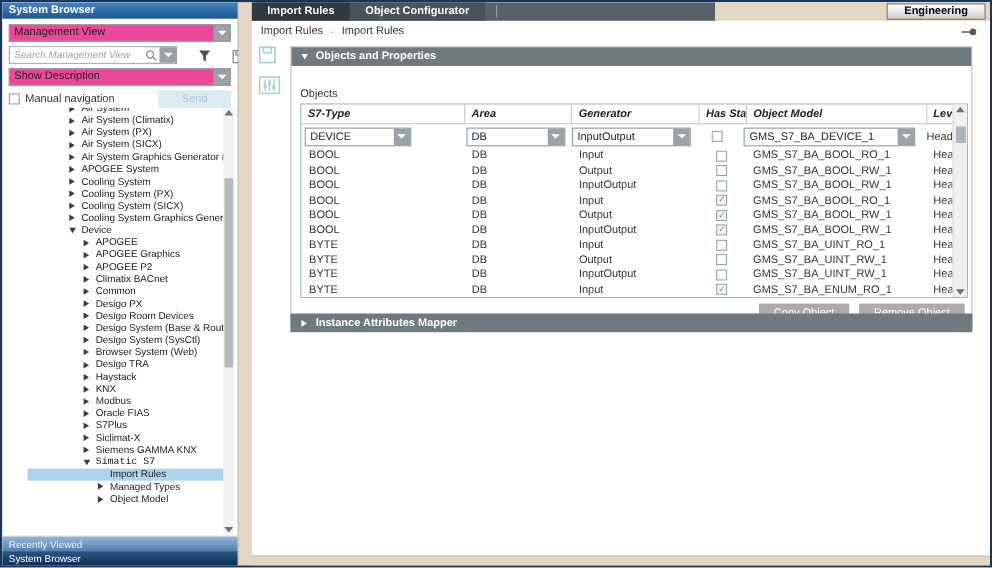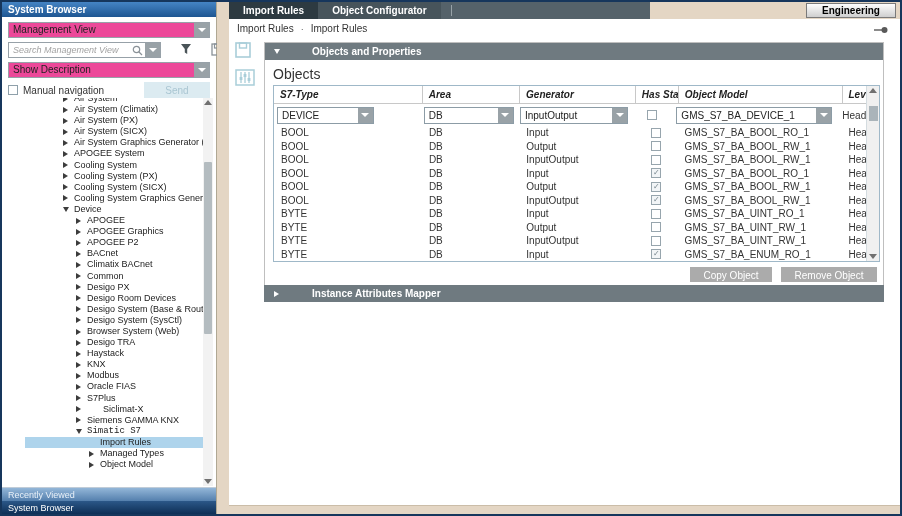--- a/index.html
+++ b/index.html
@@ -6,21 +6,21 @@
   .window{position:relative;width:902px;height:516px;background:#e4d6c4;border:2px solid #16365c;box-sizing:border-box;overflow:hidden;}
 
   
   .left-panel{position:absolute;left:0;top:0;width:215px;height:512px;background:#fff;border-right:1px solid #b0a894;box-sizing:border-box;}
   .lp-title{height:15px;background:linear-gradient(#4584c4,#1e5692);color:#fff;font-size:10px;font-weight:bold;line-height:15px;padding-left:6px;}
   .lp-controls{padding:5px 6px 2px 6px;}
   .combo{display:flex;height:16px;border:1px solid #97a1a8;background:#ec4899;box-sizing:border-box;margin-bottom:4px;align-items:stretch;}
   .combo-val{flex:1;font-size:10px;color:#222;line-height:14px;padding-left:4px;overflow:hidden;white-space:nowrap;}
   .combo-btn{width:15px;background:#99a2a7;display:flex;align-items:center;justify-content:center;}
   .tri-down{width:0;height:0;border-left:4px solid transparent;border-right:4px solid transparent;border-top:4px solid #fff;}
-  .search-row{display:flex;align-items:flex-start;margin-bottom:4px;gap:12px;}
+  .search-row{display:flex;align-items:flex-end;margin-bottom:4px;gap:12px;}
   .search-combo{flex:0 0 152px;display:flex;height:16px;border:1px solid #97a1a8;background:#fff;box-sizing:border-box;}
   .search-input{flex:1;border:none;outline:none;font-size:9px;font-style:italic;color:#555;padding-left:4px;min-width:0;font-family:"Liberation Sans",sans-serif;}
   .search-input::placeholder{color:#a2a2a2;font-style:italic;}
   .icon-btn{background:none;border:none;padding:0;margin-left:7px;cursor:pointer;height:14px;display:flex;align-items:center;}
   .check-row{display:flex;align-items:center;margin-top:4px;}
   .cb{width:10px;height:10px;border:1px solid #8fa0aa;background:#fff;box-sizing:border-box;}
   .check-label{font-size:10px;color:#333;margin-left:5px;flex:1;}
   .send-btn{width:66px;height:16px;background:#dcebf1;color:#aac6d2;font-size:10px;border:none;font-family:"Liberation Sans",sans-serif;}
   
   .tree{position:absolute;left:1px;top:96px;width:202px;height:388px;overflow:hidden;}
@@ -49,24 +49,24 @@
   .eng-wrap{flex:1;display:flex;justify-content:flex-end;}
   .eng-btn{width:90px;height:15px;margin:1px 4px 0 0;background:linear-gradient(#fdfdfd,#cfcfcf);border:1px solid #7a7a7a;font-size:10px;font-weight:bold;color:#000;text-align:center;line-height:13px;box-sizing:border-box;}
   .breadcrumb{position:absolute;left:0;top:17px;right:0;height:19px;background:#fff;display:flex;align-items:center;padding-left:8px;font-size:10px;color:#333;}
   .bc-sep{margin:0 7px;color:#555;font-size:9px;}
   .pin{position:absolute;right:12px;top:6px;}
 
   .mini-toolbar{position:absolute;left:6px;top:40px;width:26px;}
   .mini-toolbar .tool{margin-bottom:8px;background:none;border:none;padding:0;display:block;}
 
   .panel{position:absolute;left:35px;top:40px;width:620px;background:#fff;border:1px solid #bfbfbf;box-sizing:border-box;}
-  .sec-hdr{height:17px;background:#6f7a80;color:#fff;font-size:10px;font-weight:bold;line-height:17px;display:flex;align-items:center;gap:25px;}
+  .sec-hdr{height:17px;background:#6f7a80;color:#fff;font-size:10px;font-weight:bold;line-height:17px;display:flex;align-items:center;}
   .sec-arrow-down{width:0;height:0;border-left:3.5px solid transparent;border-right:3.5px solid transparent;border-top:5px solid #fff;margin:0 7px 0 9px;}
   .sec-arrow-right{width:0;height:0;border-top:3.5px solid transparent;border-bottom:3.5px solid transparent;border-left:5px solid #fff;margin:0 8px 0 10px;}
-  .objects-label{font-size:14px;color:#333;margin:6px 0 3px 8px;}
+  .objects-label{font-size:10px;color:#333;margin:20px 0 3px 8px;}
   .grid{margin-left:8px;width:607px;border:1px solid #9fb8c8;box-sizing:border-box;position:relative;background:#fff;}
   .grid-hdr{display:flex;height:17px;border-bottom:1px solid #c8c8c8;font-style:italic;}
   .grid-hdr .hc{font-size:10px;font-weight:bold;color:#222;line-height:17px;padding-left:6px;box-sizing:border-box;border-left:1px solid #c8c8c8;overflow:hidden;white-space:nowrap;}
   .grid-hdr .hc:first-child{border-left:none;}
   .c0{width:112px;}.c1{width:105px;margin-left:44px;}.c2{width:125px;}.c3{width:46px;}.c4{width:177px;}.c5{width:26px;}
   .ed-row{display:flex;height:22px;align-items:center;}
   .cellbox{box-sizing:border-box;padding:0 3px;}
   .cell-combo{display:flex;height:17px;border:1px solid #8c9ca6;background:#fff;box-sizing:border-box;width:100%;}
   .cell-combo .combo-val{font-size:10px;line-height:15px;}
   .row{display:flex;height:13.5px;line-height:13.5px;}
@@ -190,24 +190,20 @@
         <div class="tree-row" style="padding-left: 51px;">
           <span class="tree-arrow collapsed"></span>
           <span class="tree-label">APOGEE Graphics</span>
         </div>
         <div class="tree-row" style="padding-left: 51px;">
           <span class="tree-arrow collapsed"></span>
           <span class="tree-label">APOGEE P2</span>
         </div>
         <div class="tree-row" style="padding-left: 51px;">
           <span class="tree-arrow collapsed"></span>
-          <span class="tree-label">BACnet</span>
-        </div>
-        <div class="tree-row" style="padding-left: 51px;">
-          <span class="tree-arrow collapsed"></span>
           <span class="tree-label">Climatix BACnet</span>
         </div>
         <div class="tree-row" style="padding-left: 51px;">
           <span class="tree-arrow collapsed"></span>
           <span class="tree-label">Common</span>
         </div>
         <div class="tree-row" style="padding-left: 51px;">
           <span class="tree-arrow collapsed"></span>
           <span class="tree-label">Desigo PX</span>
         </div>
@@ -244,21 +240,21 @@
           <span class="tree-label">Modbus</span>
         </div>
         <div class="tree-row" style="padding-left: 51px;">
           <span class="tree-arrow collapsed"></span>
           <span class="tree-label">Oracle FIAS</span>
         </div>
         <div class="tree-row" style="padding-left: 51px;">
           <span class="tree-arrow collapsed"></span>
           <span class="tree-label">S7Plus</span>
         </div>
-        <div class="tree-row" style="padding-left: 51px; gap: 16px;">
+        <div class="tree-row" style="padding-left: 51px;">
           <span class="tree-arrow collapsed"></span>
           <span class="tree-label">Siclimat-X</span>
         </div>
         <div class="tree-row" style="padding-left: 51px;">
           <span class="tree-arrow collapsed"></span>
           <span class="tree-label">Siemens GAMMA KNX</span>
         </div>
         <div class="tree-row" style="padding-left: 51px; font-family: Liberation Mono, monospace;">
           <span class="tree-arrow expanded"></span>
           <span class="tree-label">Simatic S7</span>

